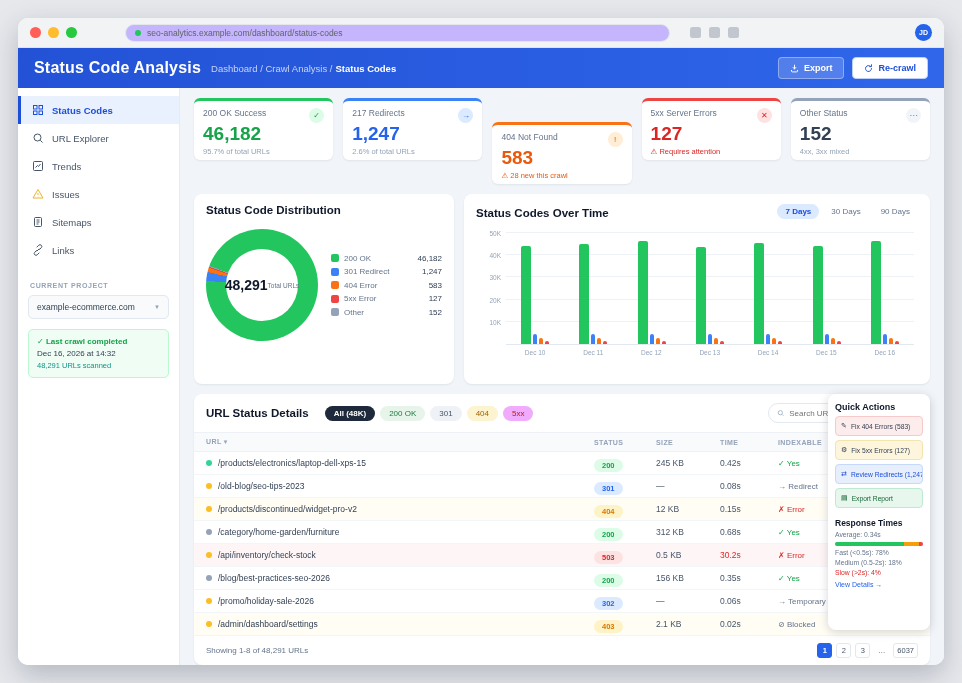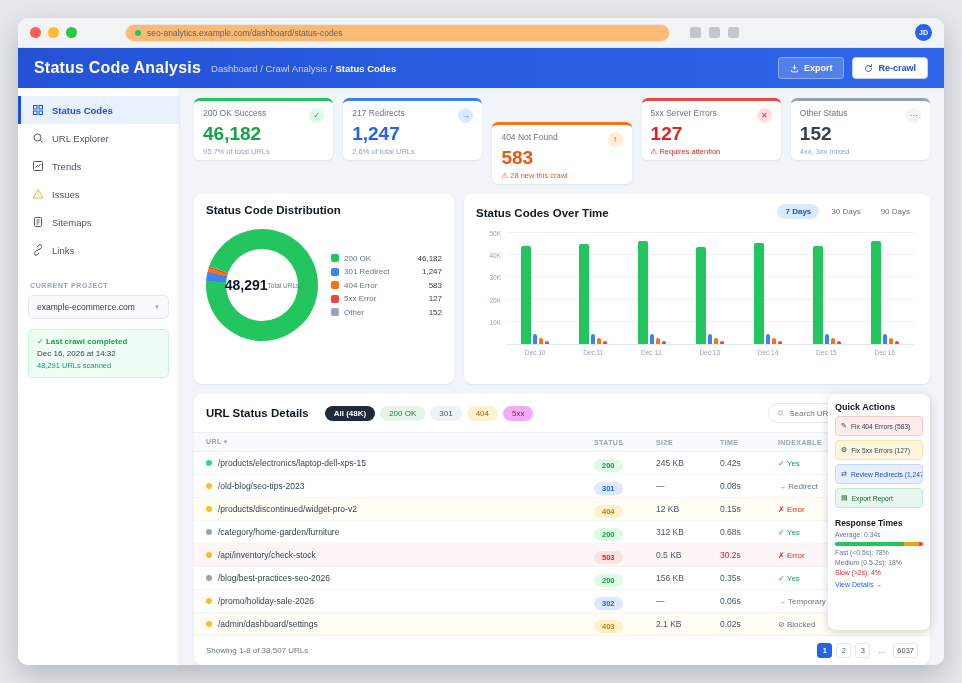--- a/index.html
+++ b/index.html
@@ -10,21 +10,21 @@
   .window { position: absolute; left: 18px; top: 18px; width: 926px; height: 647px;
     background: #fff; border-radius: 10px; overflow: hidden;
     box-shadow: 0 10px 28px rgba(30,41,59,.25); display: flex; flex-direction: column; }
 
   
   .chrome { height: 30px; background: #f2f3f5; border-bottom: 1px solid #e0e3e7;
     display: flex; align-items: center; padding: 0 12px; flex: 0 0 auto; }
   .traffic { display: flex; gap: 7px; }
   .light { width: 11px; height: 11px; border-radius: 50%; }
   .l-red { background: #ff5f57; } .l-yellow { background: #febc2e; } .l-green { background: #28c840; }
-  .url-pill { margin-left: 48px; width: 545px; height: 18px; background: #fdba74;
+  .url-pill { margin-left: 48px; width: 545px; height: 18px; background: #c4b5fd;
     border: 1px solid #e3e6ea; border-radius: 9px; display: flex; align-items: center;
     padding: 0 9px; gap: 6px; font-size: 8.5px; color: #5f6368; }
   .secure-dot { width: 6px; height: 6px; border-radius: 50%; background: #22c55e; flex: 0 0 auto; }
   .ext-squares { display: flex; gap: 8px; margin-left: 20px; }
   .ext-sq { width: 11px; height: 11px; border-radius: 2.5px; background: #c2c7cf; }
   .avatar { margin-left: auto; width: 17px; height: 17px; border-radius: 50%;
     background: #2563eb; color: #fff; font-size: 7px; font-weight: bold;
     display: flex; align-items: center; justify-content: center; }
 
   
@@ -553,21 +553,21 @@
                 <span class="dot" data-interactable="false" style="background: rgb(251, 191, 36);"></span>
                 <span data-interactable="false">/admin/dashboard/settings</span>
               </div>
             <div><span class="badge b-amber" data-interactable="false">403</span></div>
             <div class="td" data-interactable="false">2.1 KB</div>
             <div class="td" data-interactable="false">0.02s</div>
             <div class="ix ix-gray" data-interactable="false">⊘ Blocked</div>
           </div>
 
           <div class="table-footer">
-            <span class="showing" data-interactable="false">Showing 1-8 of 38,507 URLs</span>
+            <span class="showing" data-interactable="false">Showing 1-8 of 48,291 URLs</span>
             <div class="pager" data-interactable="false">
               <span class="pg active" data-interactable="true">1</span>
               <span class="pg" data-interactable="true">2</span>
               <span class="pg" data-interactable="true">3</span>
               <span class="pg ellipsis" data-interactable="false">…</span>
               <span class="pg" data-interactable="true">6037</span>
             </div>
           </div>
         </div>
 

